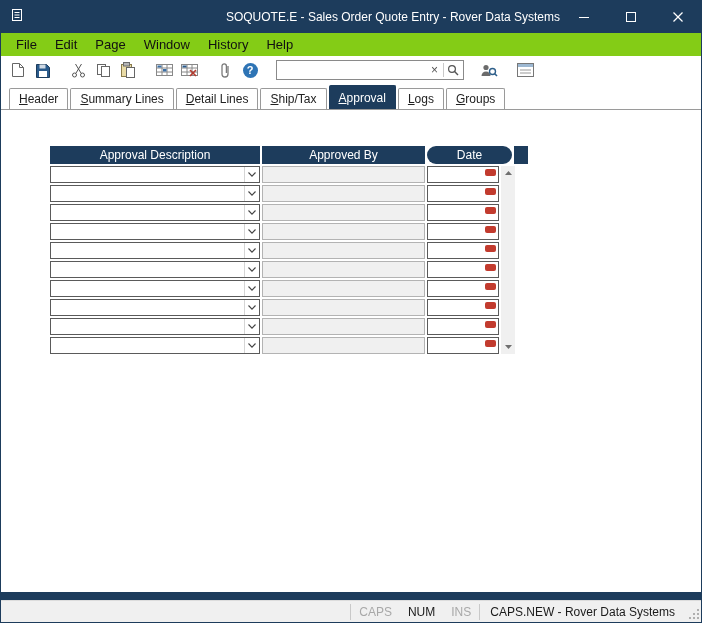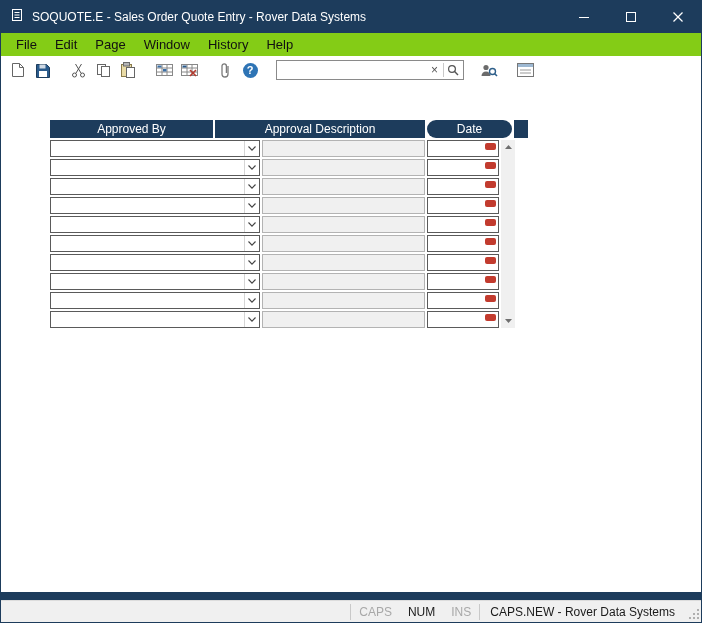--- a/index.html
+++ b/index.html
@@ -1,21 +1,21 @@
 <!DOCTYPE html>
 <html><head>
 <meta charset="utf-8">
 <style>
   * { box-sizing: border-box; margin: 0; padding: 0; }
   html,body { width: 702px; height: 623px; }
   body { font-family: "Liberation Sans", sans-serif; background: #fff; }
   .window { width: 702px; height: 623px; display: flex; flex-direction: column; border: 1px solid #1d3c5c; background: #fff; overflow: hidden; }
 
   
-  .titlebar { height: 32px; background: #1d3c5c; color: #fff; display: flex; align-items: center; padding-left: 9px; flex: 0 0 auto; }
+  .titlebar { height: 32px; background: #1d3c5c; color: #fff; display: flex; align-items: center; padding-left: 9px; flex: 0 0 auto; text-align: right; }
   .titlebar .title-text { font-size: 12px; margin-left: 8px; flex: 1; white-space: nowrap; overflow: hidden; }
   .caption { display: flex; height: 100%; }
   .cap-btn { width: 47px; height: 100%; display: flex; align-items: center; justify-content: center; cursor: default; }
 
   
   .menubar { height: 23px; display: flex; align-items: center; background: #84cc16; padding-left: 6px; font-size: 13px; color: #111; flex: 0 0 auto; }
   .menu-item { padding: 2px 9px; }
 
   
   .toolbar { height: 28px; display: flex; align-items: center; background: #fff; padding-left: 5px; gap: 3px; flex: 0 0 auto; }
@@ -202,26 +202,49 @@
     <span class="tb-icon">
       <svg width="17" height="14">
           <rect x="0.5" y="0.5" width="16" height="13" fill="#fff" stroke="#777"></rect>
           <rect x="1" y="1" width="15" height="3" fill="#9db8d2"></rect>
           <line x1="3" y1="7" x2="14" y2="7" stroke="#999"></line>
           <line x1="3" y1="10" x2="14" y2="10" stroke="#999"></line>
         </svg>
     </span>
   </div>
 
+  <div class="tabstrip">
+    <div class="tab">
+        <span class="tab-label">Header</span>
+      </div>
+    <div class="tab">
+        <span class="tab-label">Summary Lines</span>
+      </div>
+    <div class="tab">
+        <span class="tab-label">Detail Lines</span>
+      </div>
+    <div class="tab">
+        <span class="tab-label">Ship/Tax</span>
+      </div>
+    <div class="tab active">
+        <span class="tab-label">Approval</span>
+      </div>
+    <div class="tab">
+        <span class="tab-label">Logs</span>
+      </div>
+    <div class="tab">
+        <span class="tab-label">Groups</span>
+      </div>
+  </div>
 
   <div class="content">
     <div class="grid">
       <div class="grid-header">
+        <div class="hcell desc">Approval Description</div>
         <div class="hcell by">Approved By</div>
-        <div class="hcell desc">Approval Description</div>
         <div class="hcell date">Date</div>
         <div class="hcell sbh"></div>
       </div>
       <div class="grid-body">
         <div class="rows">
             <div class="grid-row">
               <div class="cell desc">
                 <div class="combo">
                   <span class="combo-text"></span>
                   <span class="combo-btn">

